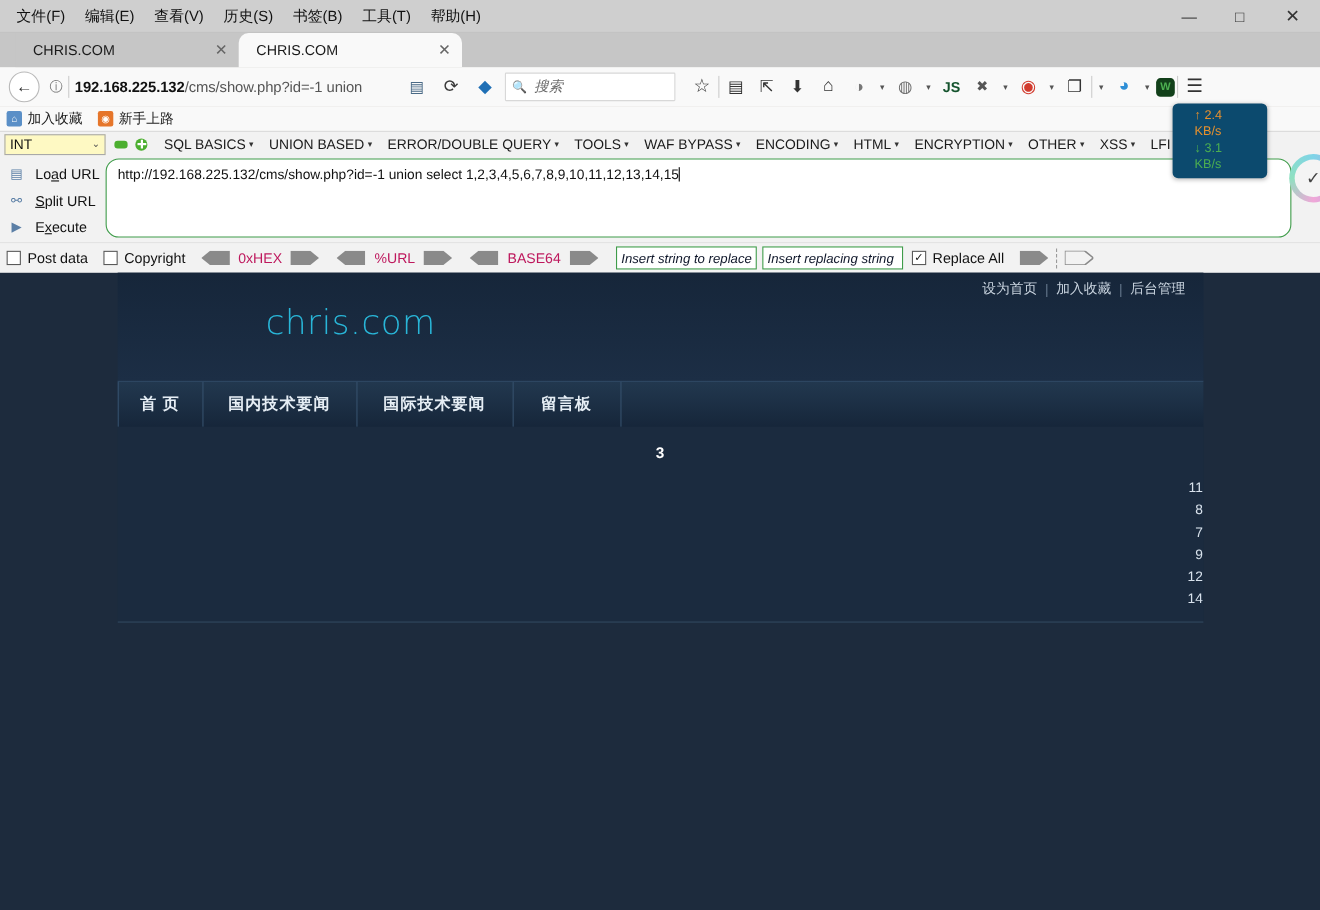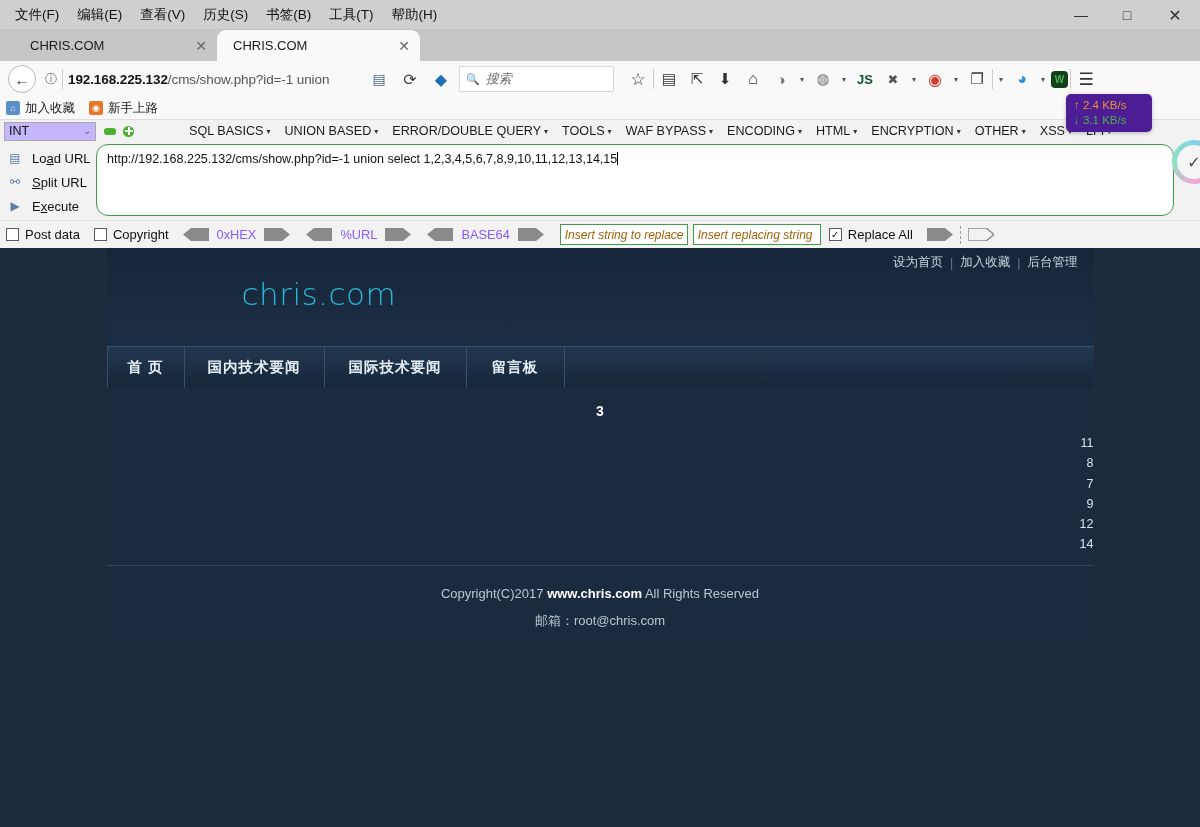--- a/index.html
+++ b/index.html
@@ -90,31 +90,31 @@
 
   
   .bmbar { height:22px; background:#f9f9f9; display:flex; align-items:center; padding-left:6px; gap:14px; font-size:12.5px; color:#1a1a1a;}
   .bm { display:flex; align-items:center; gap:5px; }
   .bmico { width:14px;height:14px;border-radius:2px;display:flex;align-items:center;justify-content:center;font-size:9px;color:#fff;}
 
   
   .hackbar { background:#f2f2f2; border-top:1px solid #dcdcdc; position:relative; }
   .hb-menurow { height:22px; display:flex; align-items:center; gap:0; padding-left:4px; font-size:13px; }
   .hb-select {
-    width:92px;height:19px;border:1px solid #a9a9a9;background:#c4b5fd;
+    width:92px;height:19px;border:1px solid #a9a9a9;background:#fef9c3;
     display:flex;align-items:center;justify-content:space-between;padding:0 4px;
     font-size:12.5px;color:#111;
   }
   .hb-select .chev { font-size:9px; color:#555; }
   .hb-pm { display:flex; align-items:center; gap:7px; margin:0 8px 0 8px; }
   .pmbtn { width:11px;height:11px;border-radius:50%;background:#4caf2f;display:inline-block;position:relative;}
   .pmbtn.minus { border-radius:3px; width:12px; height:7px; }
   .pmbtn.plus::before{content:"";position:absolute;left:4.5px;top:1.5px;width:2px;height:8px;background:#fff;}
   .pmbtn.plus::after{content:"";position:absolute;left:1.5px;top:4.5px;width:8px;height:2px;background:#fff;}
-  .hb-menu { display:flex; align-items:flex-start; gap:0;margin-left:40px; }
+  .hb-menu { display:flex; align-items:flex-start; gap:0; }
   .hb-mi { font-size:12.6px; color:#1a1a1a; padding:0 7px; white-space:nowrap; display:flex; align-items:center; gap:3px;}
   .hb-mi .dn { font-size:8px; color:#333; }
 
   .hb-main { display:flex; align-items:stretch; padding:2px 0 2px 0; }
   .hb-actions { width:96px; padding-top:2px; }
   .hb-act { height:24px; display:flex; align-items:center; gap:8px; padding-left:6px; font-size:13px; color:#111; }
   .hb-act .aico { width:18px;height:18px;display:flex;align-items:center;justify-content:center;font-size:12px;color:#5b7fa6;}
   .hb-act u { text-decoration:underline; }
   .hb-urlarea {
     flex:1; margin-right:26px;
@@ -127,33 +127,33 @@
   .hb-bottom {
     display:flex; align-items:center; height:28px; gap:0;
     padding-left:6px; border-top:1px solid #e3e3e3;
     background:#f2f2f2;
   }
   .hb-chk { display:flex; align-items:center; gap:6px; font-size:13px; color:#111; margin-right:14px; }
   .cbox { width:13px;height:13px;border:1.3px solid #5a5a5a;background:#fff; display:flex;align-items:center;justify-content:center;font-size:10px;color:#111;}
   .arrgrp { display:flex; align-items:center; gap:8px; margin-right:16px; }
   .arr { width:26px; height:13px; position:relative; }
   .arr svg { display:block; }
-  .arrlabel { font-size:12.8px; color:#8b5cf6; }
+  .arrlabel { font-size:12.8px; color:#be185d; }
   .repl-in {
     width:128px;height:21px;border:1.3px solid #3f9c4a;background:#fff;
-    font-size:12px;font-style:italic;color:#a16207;display:flex;align-items:center;padding:0 4px;
+    font-size:12px;font-style:italic;color:#0f172a;display:flex;align-items:center;padding:0 4px;
     overflow:hidden; white-space:nowrap;
   }
   .dashsep { width:1px; height:18px; border-left:1px dashed #9b9b9b; margin:0 7px; }
 
   
   .speedbox {
-    position:absolute; right:48px; top:-26px; width:86px; background:#4c1d95;
+    position:absolute; right:48px; top:-26px; width:86px; background:#0c4a6e;
     border-radius:5px; box-shadow:0 1px 4px rgba(0,0,0,.25);
-    padding:4px 8px; font-size:11.5px; line-height:15px; z-index:30;
+    padding:4px 20px; font-size:11.5px; line-height:15px; z-index:30;
   }
   .spd-up { color:#e8912d; }
   .spd-dn { color:#4caf50; }
 
   
   .edge-icon {
     position:absolute; right:-16px; top:20px; width:44px; height:44px;
     border-radius:50%; background:conic-gradient(#7fd4e8,#b5a8e0,#f0a7d8,#8fe0c0,#7fd4e8);
     display:flex;align-items:center;justify-content:center; z-index:25;
   }
@@ -473,19 +473,15 @@
       <div class="c-list">
         <div>11</div>
         <div>8</div>
         <div>7</div>
         <div>9</div>
         <div>12</div>
         <div>14</div>
       </div>
     </div>
 
-    <div class="footer">
-      <div><span>Copyright(C)2017 </span><b>www.chris.com</b><span> All Rights Reserved</span></div>
-      <div><span>邮箱：</span><span>root@chris.com</span></div>
-    </div>
   </div>
 
 </div>
 
 </body></html>

